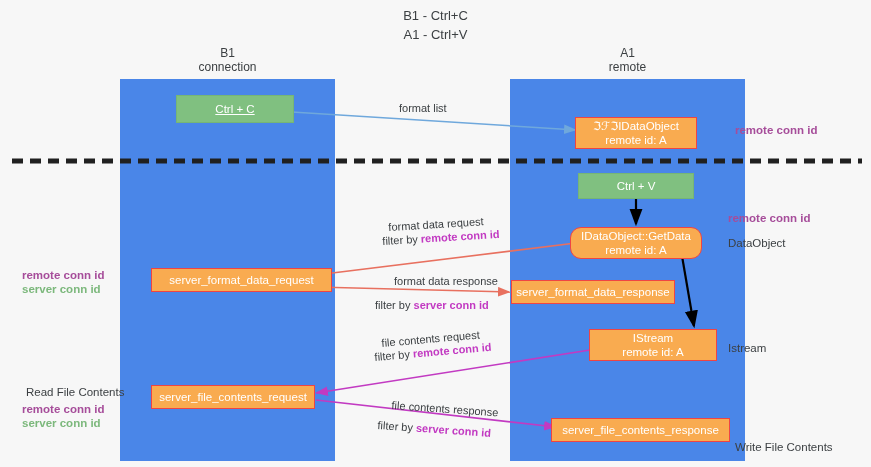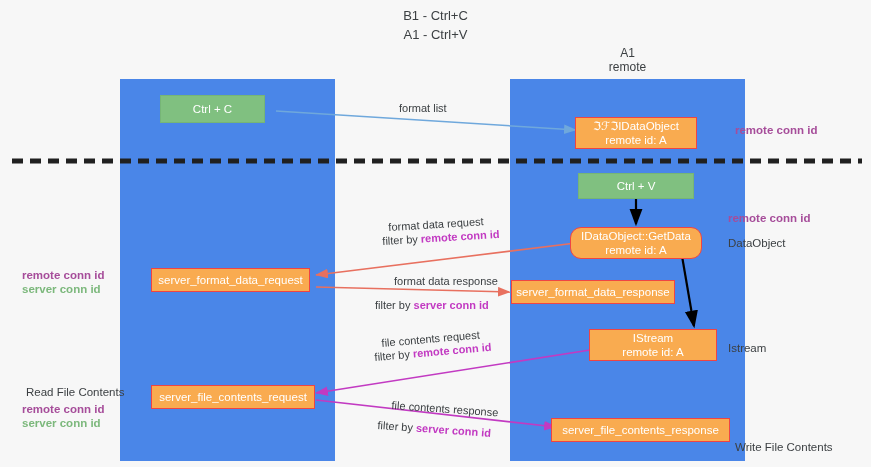--- a/index.html
+++ b/index.html
@@ -54,20 +54,24 @@
 </head>
 <body>
 
 <div id="stage">
 
   <div class="abs title">
     <div>B1 - Ctrl+C</div>
     <div>A1 - Ctrl+V</div>
   </div>
 
+  <div class="abs lane-head" style="left:120px;top:46px;width:215px;">
+    <div>B1</div>
+    <div>connection</div>
+  </div>
   <div class="abs lane-head" style="left:510px;top:46px;width:235px;">
     <div>A1</div>
     <div>remote</div>
   </div>
 
   <div class="abs lane" style="left:120px;top:79px;width:215px;height:382px;"></div>
   <div class="abs lane" style="left:510px;top:79px;width:235px;height:382px;"></div>
 
   <svg aria-hidden="true">
     <defs>
@@ -95,39 +99,39 @@
 
     <line x1="316" y1="287" x2="510" y2="292" stroke="#e8705f" stroke-width="1.6" marker-end="url(#ah-red)"></line>
 
     <line x1="682" y1="256" x2="694" y2="326" stroke="#000000" stroke-width="2.2" marker-end="url(#ah-black)"></line>
 
     <line x1="590" y1="350" x2="316" y2="393" stroke="#c23ac2" stroke-width="1.6" marker-end="url(#ah-magenta)"></line>
 
     <line x1="316" y1="400" x2="556" y2="427" stroke="#c23ac2" stroke-width="1.6" marker-end="url(#ah-magenta)"></line>
   </svg>
 
-  <div class="abs box green" style="left:160px;top:95px;width:105px;height:28px;">
+  <div class="abs box green" style="left:176px;top:95px;width:118px;height:28px;text-decoration:underline;">
     <div>Ctrl + C</div>
   </div>
 
   <div class="abs box orange" style="left:575px;top:117px;width:122px;height:32px;">
     <div>ℑℱℑIDataObject</div>
     <div>remote id: A</div>
   </div>
 
   <div class="abs box green" style="left:578px;top:173px;width:116px;height:26px;">
     <div>Ctrl + V</div>
   </div>
 
   <div class="abs box orange" style="left:570px;top:227px;width:132px;height:32px;border-radius:11px;">
     <div>IDataObject::GetData</div>
     <div>remote id: A</div>
   </div>
 
-  <div class="abs box orange" style="left:151px;top:268px;width:159px;height:24px;">
+  <div class="abs box orange" style="left:151px;top:268px;width:181px;height:24px;">
     <div>server_format_data_request</div>
   </div>
 
   <div class="abs box orange" style="left:511px;top:280px;width:164px;height:24px;">
     <div>server_format_data_response</div>
   </div>
 
   <div class="abs box orange" style="left:589px;top:329px;width:128px;height:32px;">
     <div>IStream</div>
     <div>remote id: A</div>

